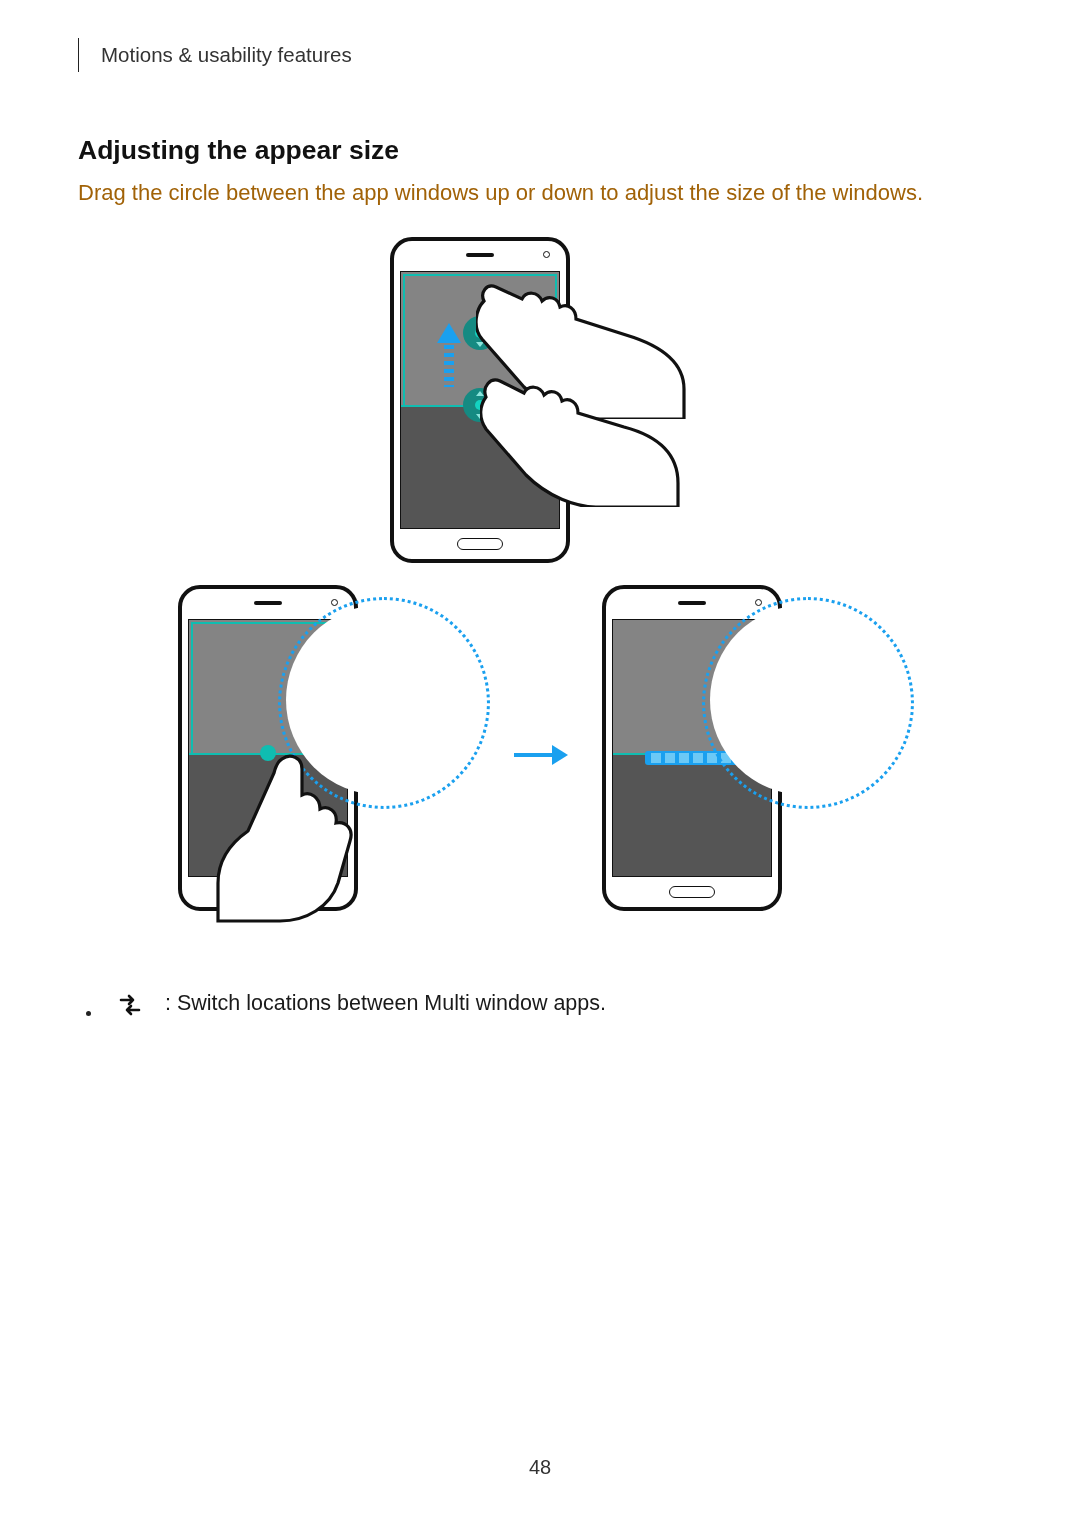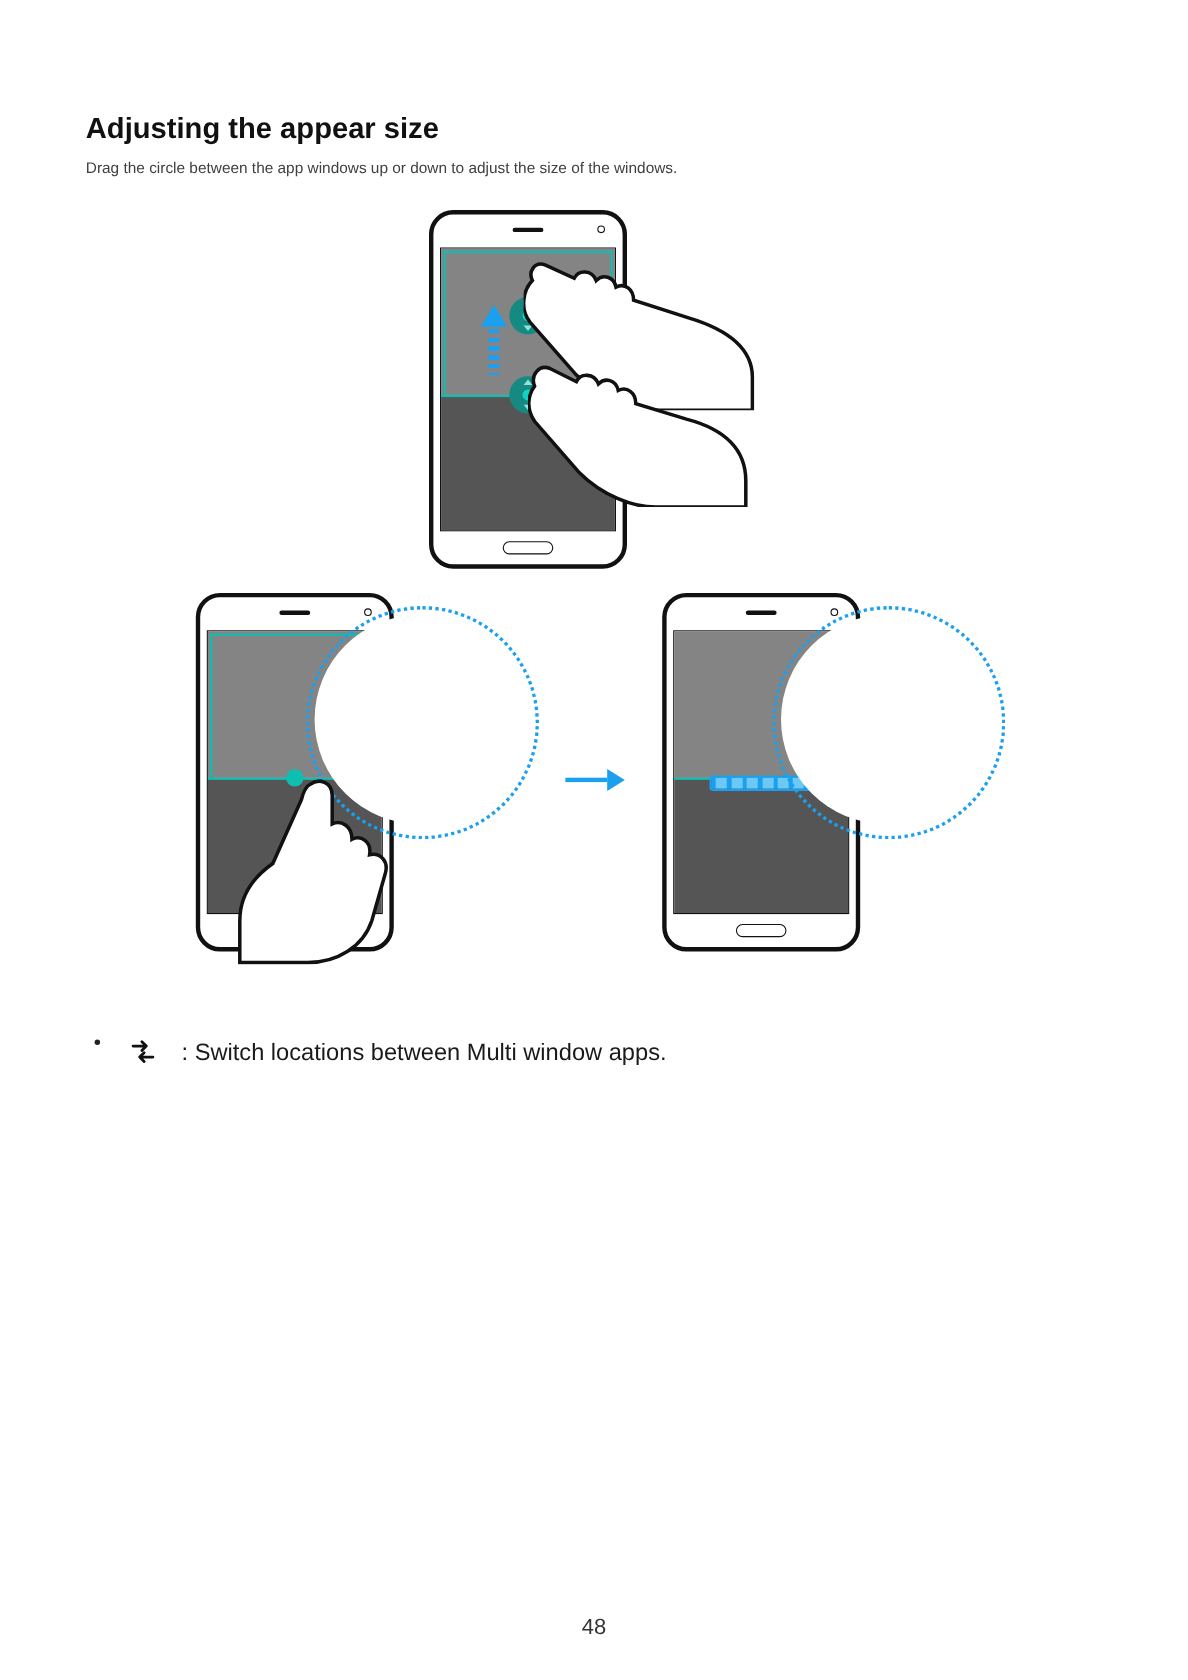--- a/index.html
+++ b/index.html
@@ -28,23 +28,23 @@
     margin-top: 0;
   }
   .section-title {
     font-size: 26.5px;
     font-weight: 700;
     margin-top: 63px;
     margin-bottom: 10px;
     color: #111;
   }
   .body-text {
-    font-size: 14px;
+    font-size: 22px;
     line-height: 1.5;
-    color: #404040;
+    color: #a16207;
     margin: 0 0 0 0;
   }
   .figure-single {
     display: flex;
     justify-content: center;
     margin: 28px 0 12px 0;
   }
   .figure-pair {
     display: flex;
     justify-content: center;
@@ -155,40 +155,43 @@
 
   .arrow-between{
     width:52px; height:20px; position:relative; flex:0 0 auto;
     margin: 0 14px;
   }
   .arrow-between .line{position:absolute; left:0; top:50%; width:38px; height:4px; background:#1aa0ef; transform:translateY(-50%);}
   .arrow-between .head{position:absolute; right:-2px; top:50%; transform:translateY(-50%); width:0;height:0;border-top:10px solid transparent;border-bottom:10px solid transparent;border-left:16px solid #1aa0ef;}
 
   .bullet-row{
     margin-top: 66px;
-    display:flex; align-items:flex-start; gap:22px;
+    display:flex; align-items:flex-end; gap:22px;
     font-size:21.5px;
     padding-left: 8px;
   }
   .bullet-dot{width:5px;height:5px;border-radius:50%;background:#222;flex:0 0 auto; margin-right:4px;}
   .swap-icon{
     width:26px;height:22px;position:relative;flex:0 0 auto;
   }
   .swap-icon svg{display:block;}
 
   .page-number{
-    position:absolute; bottom:36px; left:0; right:0; text-align:center;
+    position:absolute; bottom:48px; left:0; right:0; text-align:center;
     font-size:20px; color:#333;
   }
 </style>
 </head>
 <body>
 
 <div class="page">
 
+  <div class="header-line">
+    <span>Motions &amp; usability features</span>
+  </div>
 
   <h2 class="section-title">Adjusting the appear size</h2>
   <p class="body-text">Drag the circle between the app windows up or down to adjust the size of the windows.</p>
 
   <div class="figure-single">
     <div style="position:relative; width:300px; height:320px;">
       <div class="phone f1" style="position:absolute; left:0; top:0;">
         <div class="earpiece"></div>
           <div class="camera-dot"></div>
           <div class="home"></div>

